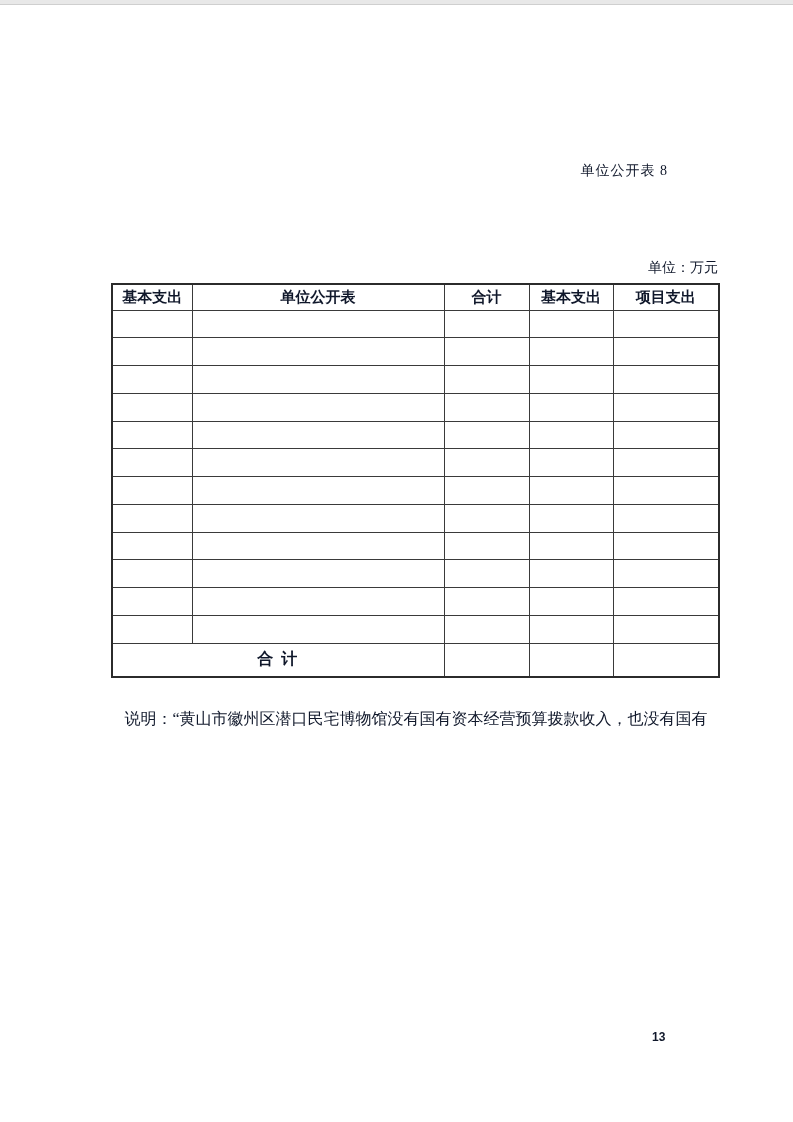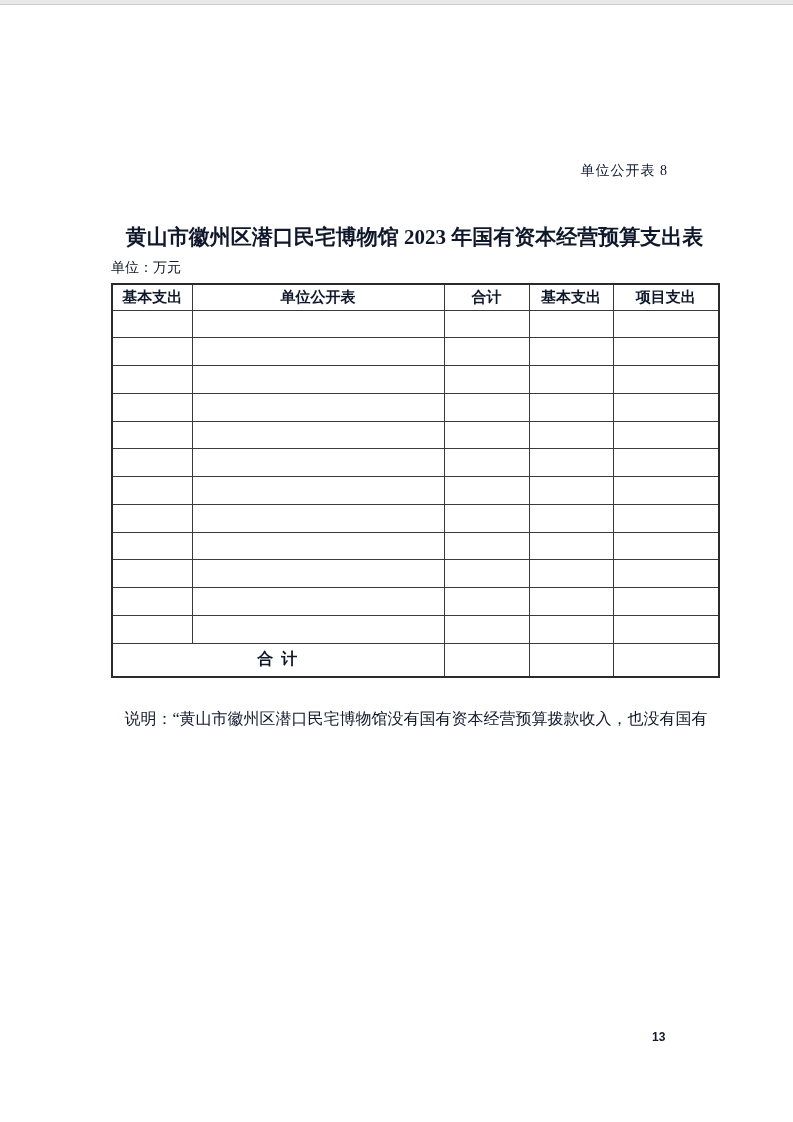--- a/index.html
+++ b/index.html
@@ -39,21 +39,21 @@
     text-align: center;
     font-size: 21px;
     font-weight: bold;
     white-space: nowrap;
   }
   .unit-label {
     position: absolute;
     top: 254px;
     left: 0;
     width: 607px;
-    text-align: left;
+    text-align: right;
     font-size: 14px;
   }
   table.budget {
     position: absolute;
     top: 278px;
     left: 0;
     width: 607px;
     border-collapse: collapse;
     table-layout: fixed;
     border: 2px solid #2b2b2b;
@@ -95,21 +95,20 @@
   }
 </style>
 </head>
 <body>
 
 <div class="page">
   <div class="content">
 
     <div class="doc-label">单位公开表 8</div>
 
-    <div class="doc-title">黄山市徽州区潜口民宅博物馆 2023 年国有资本经营预算支出表</div>
 
     <div class="unit-label">单位：万元</div>
 
     <table class="budget">
       <colgroup>
         <col style="width:80px">
         <col style="width:252px">
         <col style="width:85px">
         <col style="width:84px">
         <col style="width:106px">

